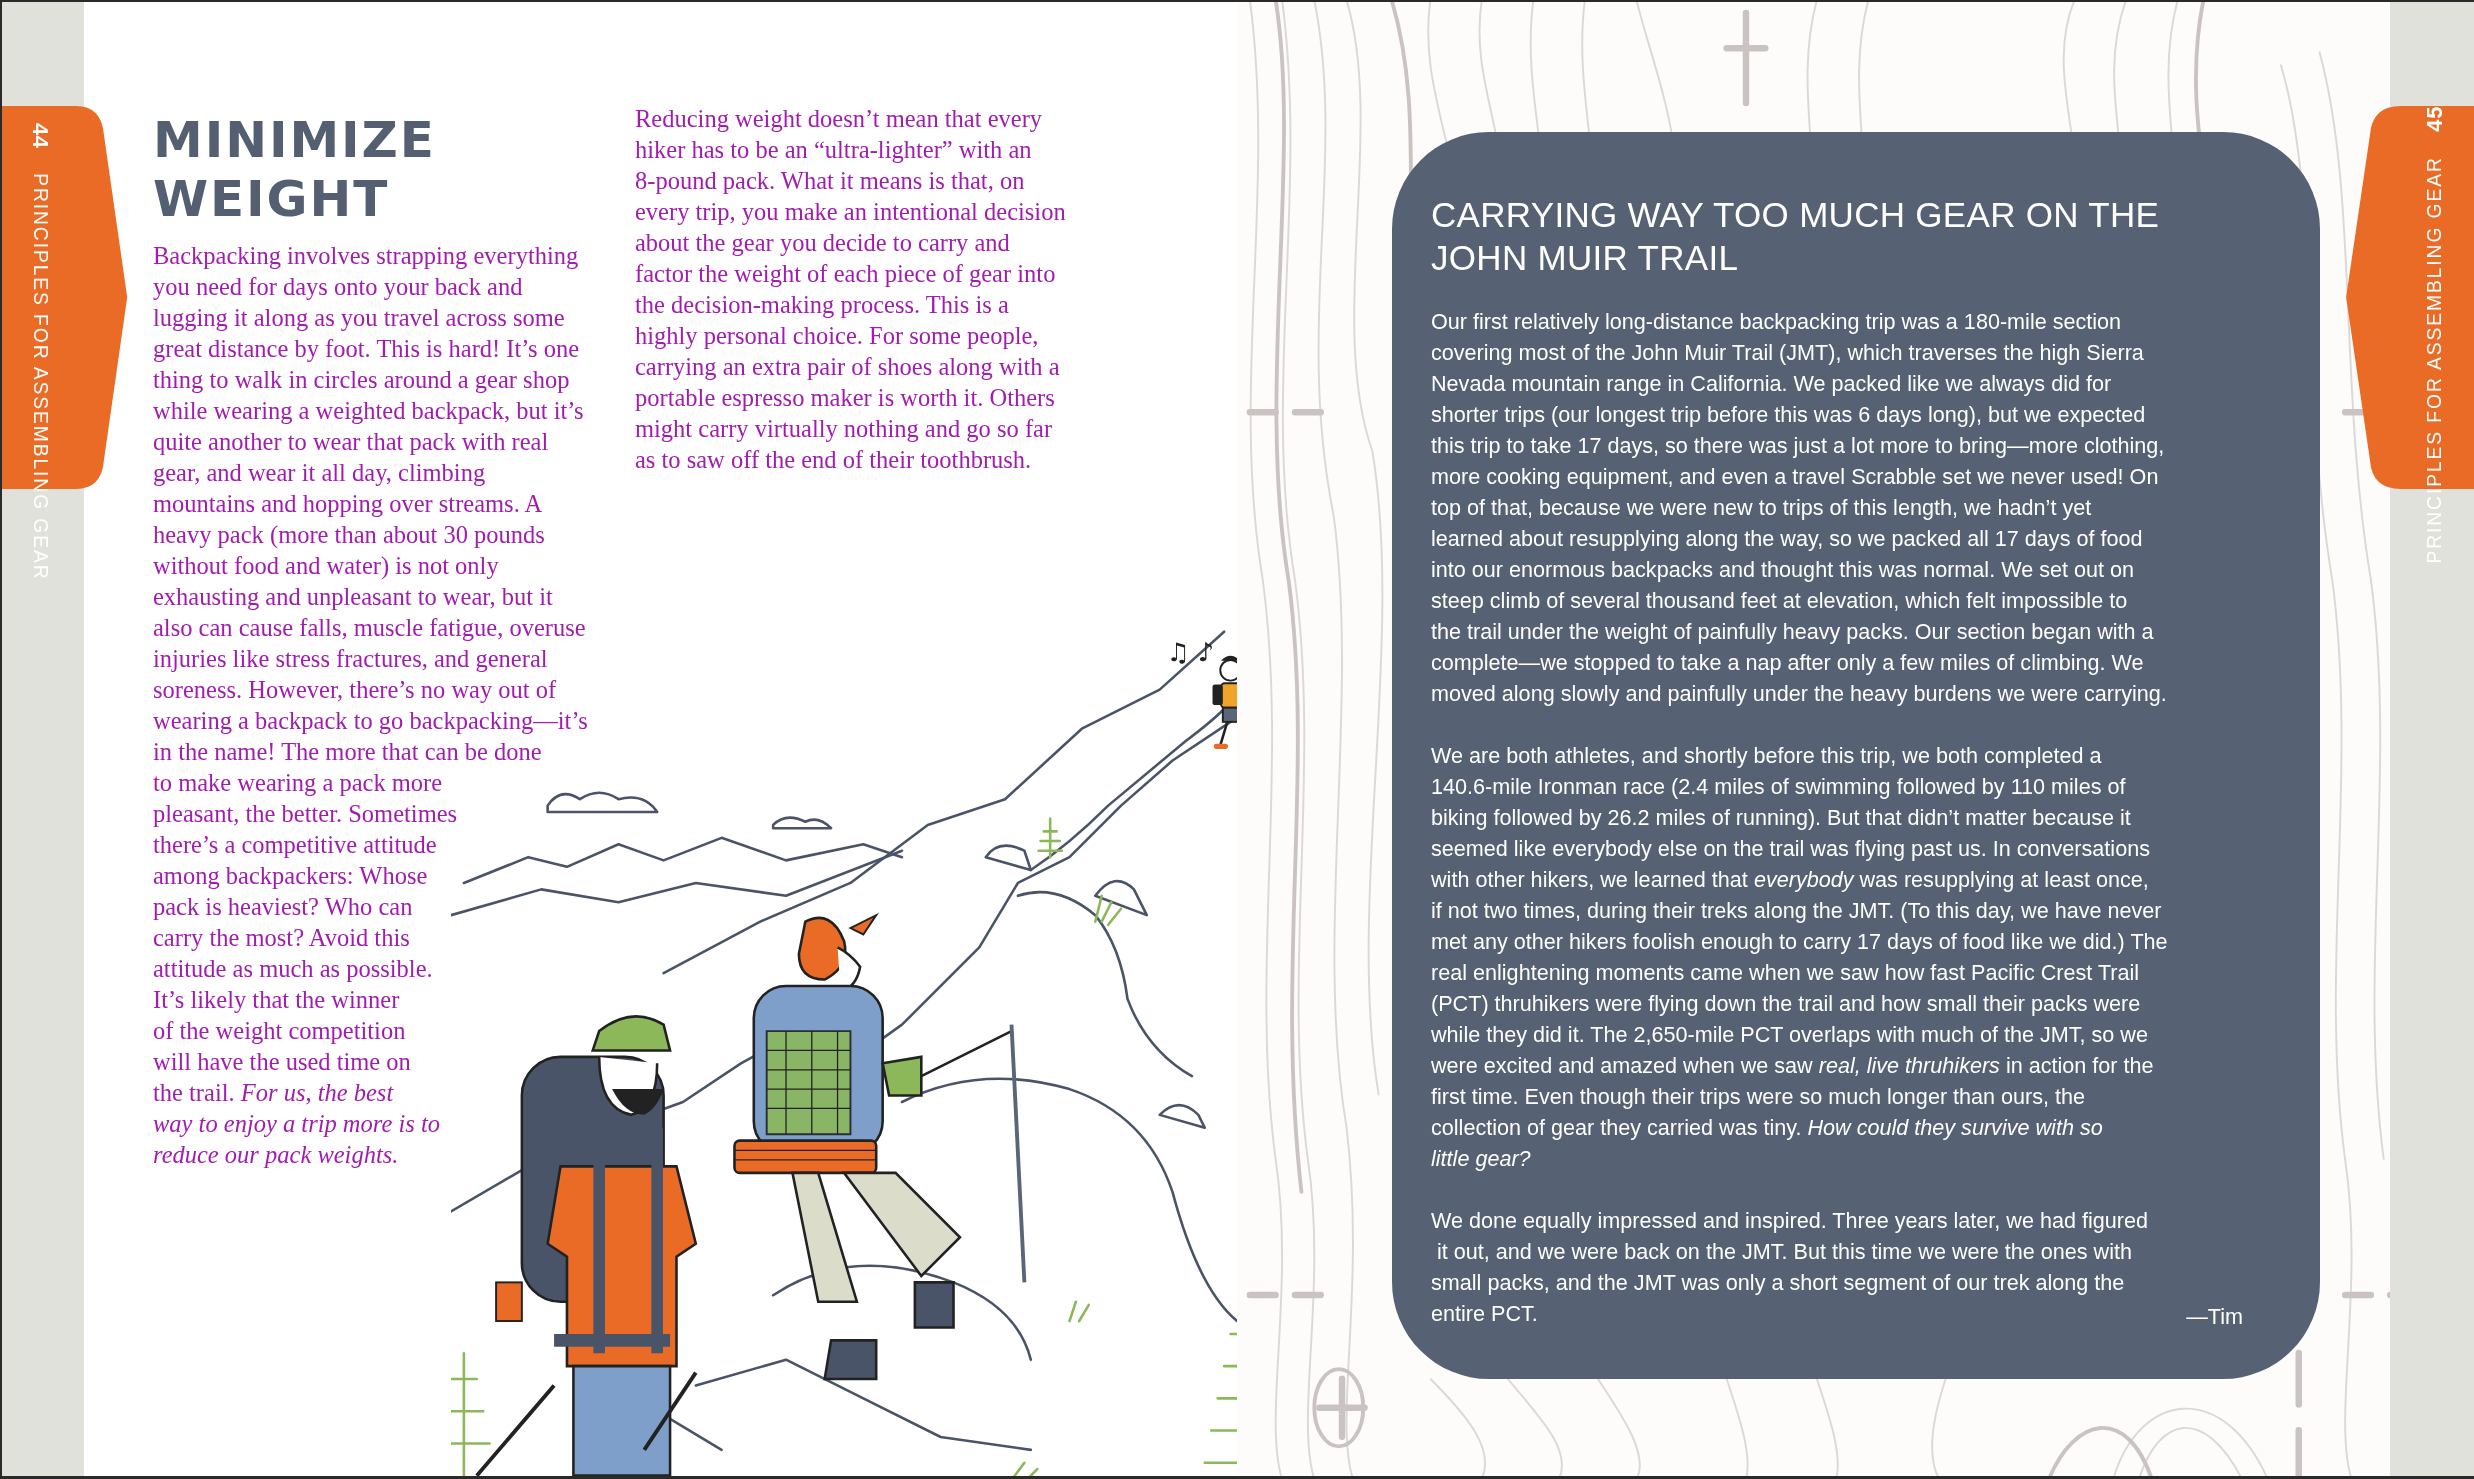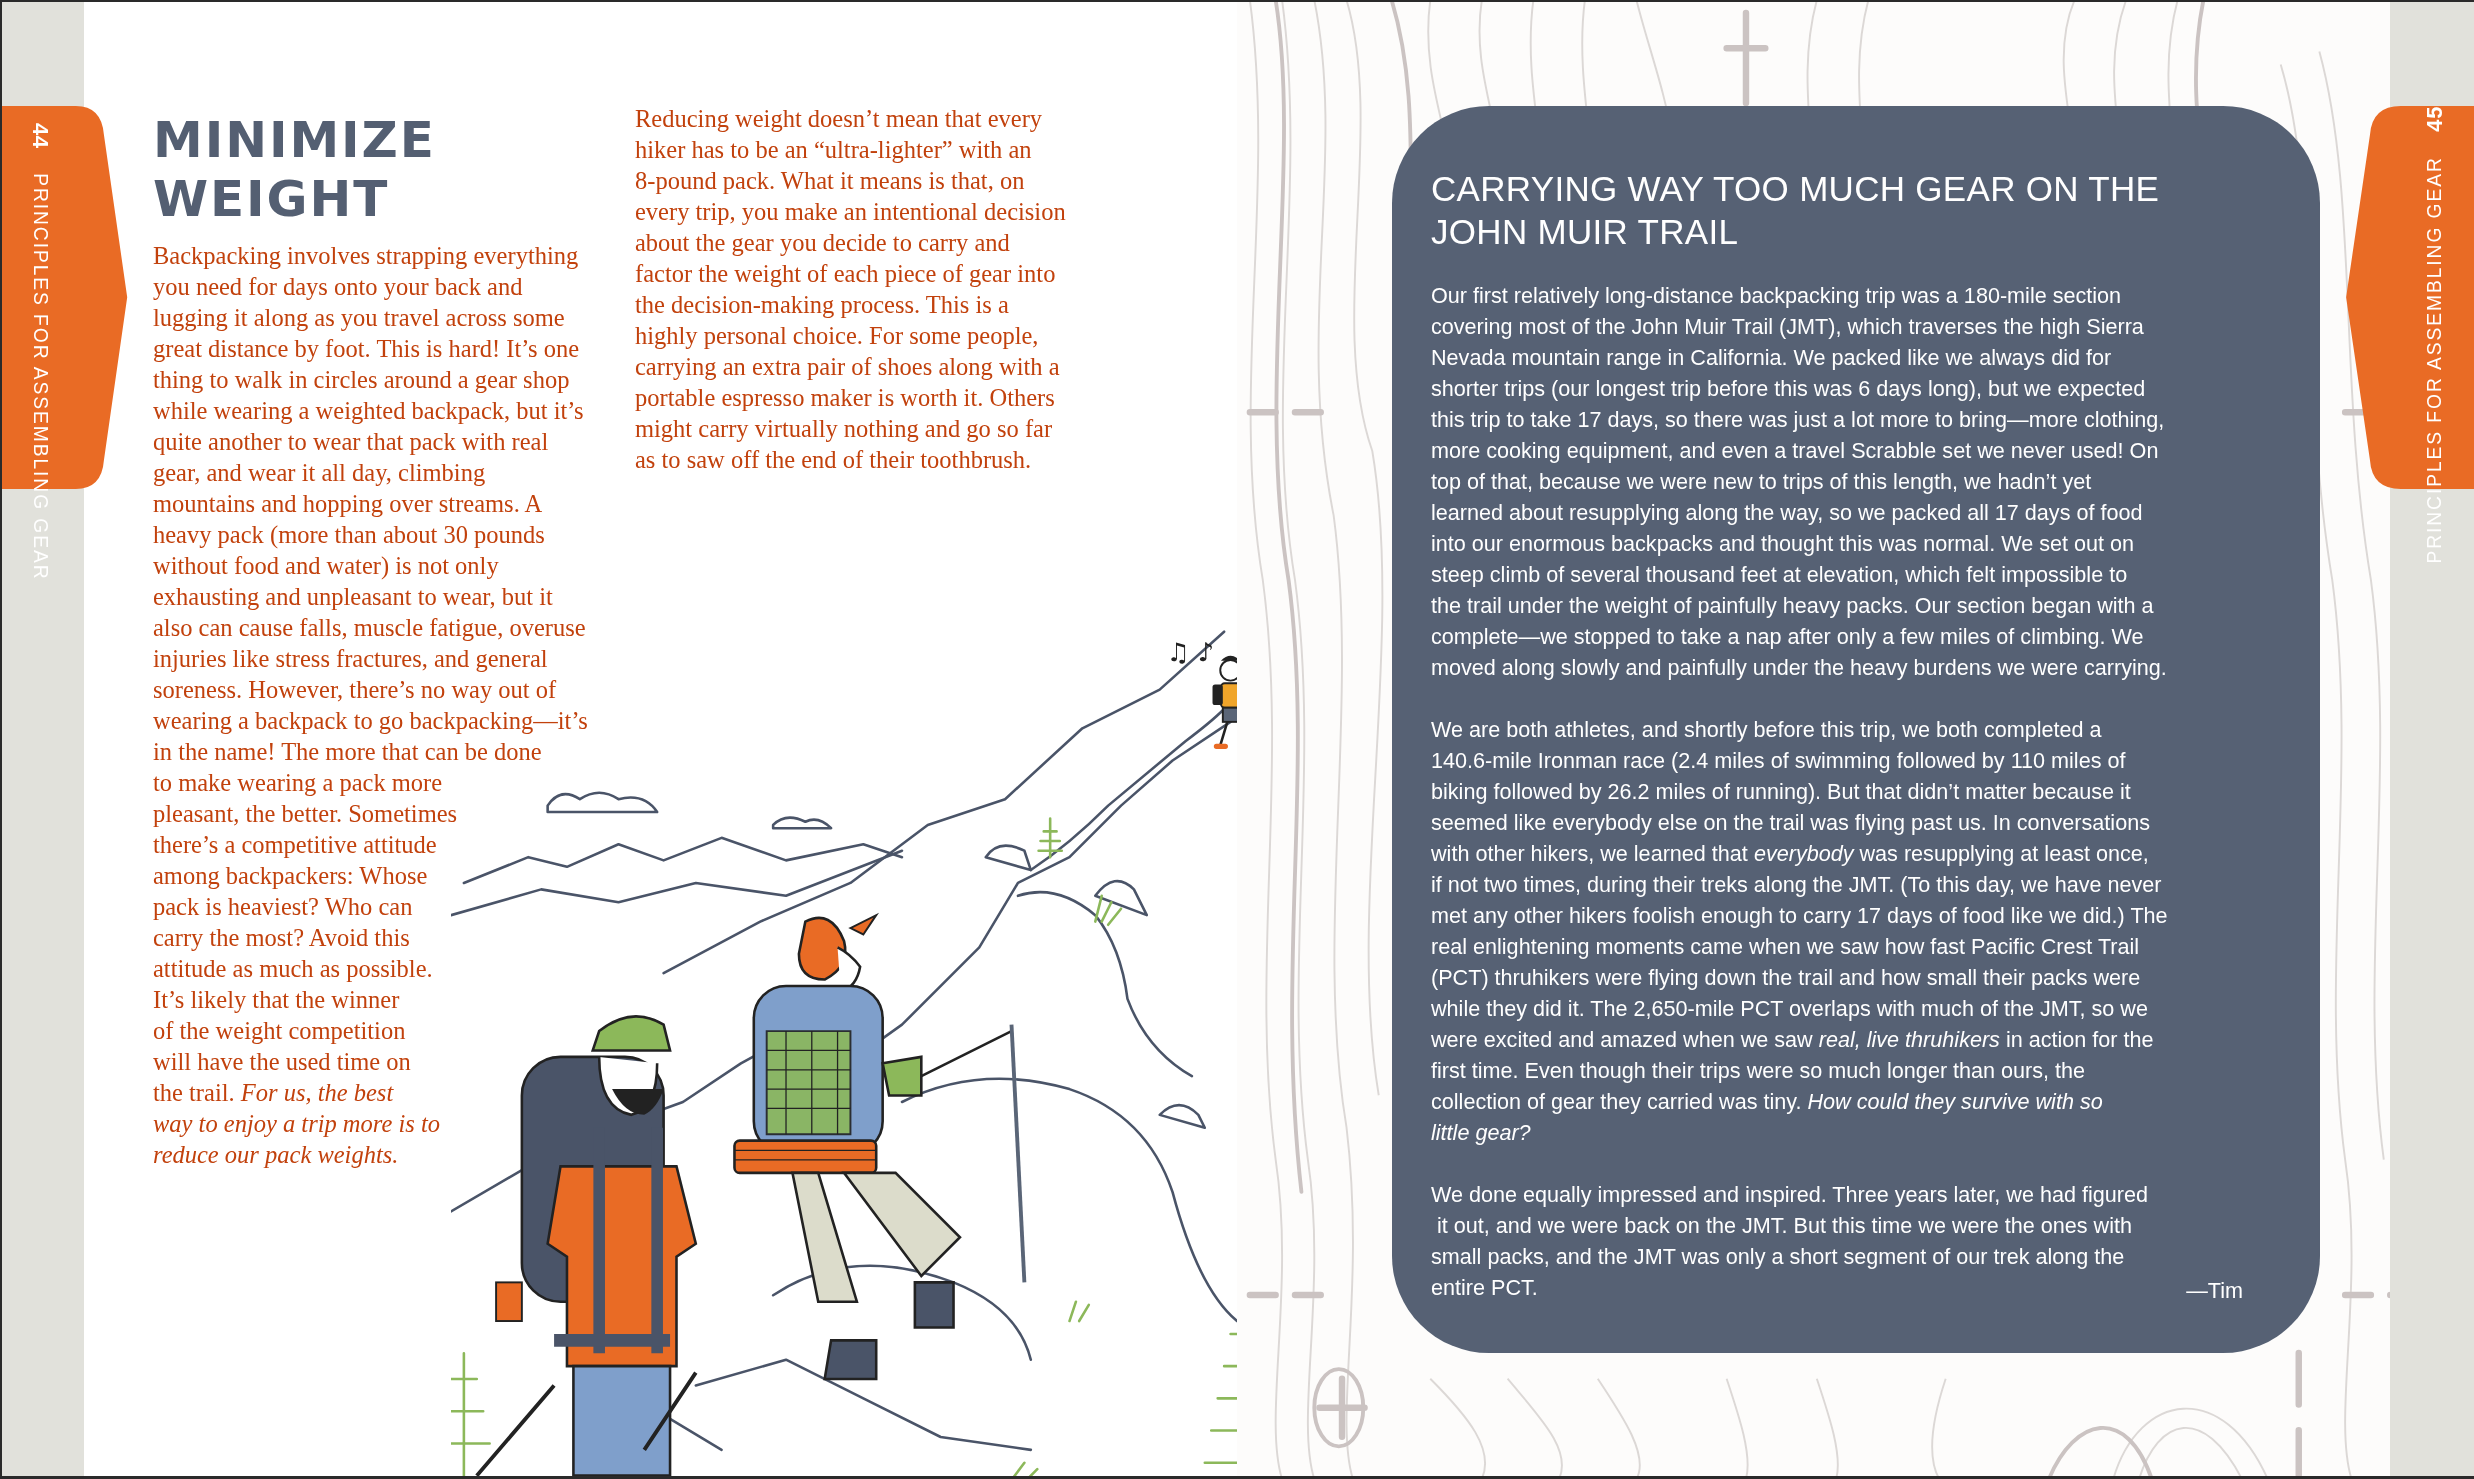--- a/index.html
+++ b/index.html
@@ -33,33 +33,33 @@
   .headline {
     position: absolute; left: 153px; top: 111px; margin: 0;
     font-family: "DejaVu Sans", sans-serif; font-weight: 700;
     font-size: 50px; line-height: 59px; letter-spacing: 1.9px;
     color: #545f72; text-transform: uppercase;
   }
   .headline span { display: block; }
 
   .body-col {
     position: absolute; font-family: "Liberation Serif", serif;
-    font-size: 24.5px; line-height: 31px; color: #c2410c; margin: 0;
+    font-size: 24.5px; line-height: 31px; color: #a21caf; margin: 0;
   }
   .body-col .line { display: block; white-space: nowrap; }
   .body-col em { font-style: italic; margin-top: 32px; }
   .col-left { left: 153px; top: 240px; }
   .col-mid { left: 635px; top: 103px; }
 
   .illustration { position: absolute; left: 451px; top: 612px; width: 786px; height: 864px; }
 
   .topo { position: absolute; inset: 0; }
 
   .sidebar-panel {
-    position: absolute; left: 1392px; top: 106px; width: 928px; height: 1247px;
+    position: absolute; left: 1392px; top: 132px; width: 928px; height: 1247px;
     background: #566174; border-radius: 97px;
     color: #ffffff; font-family: "DejaVu Sans Condensed", "DejaVu Sans", sans-serif;
   }
   .sidebar-title {
     position: absolute; left: 39px; top: 61px; margin: 0;
     font-family: "Liberation Sans", sans-serif; font-weight: 400;
     font-size: 35px; line-height: 43px; letter-spacing: 0.3px; text-transform: uppercase;
   }
   .sidebar-title .line { display: block; }
   .sidebar-body {

